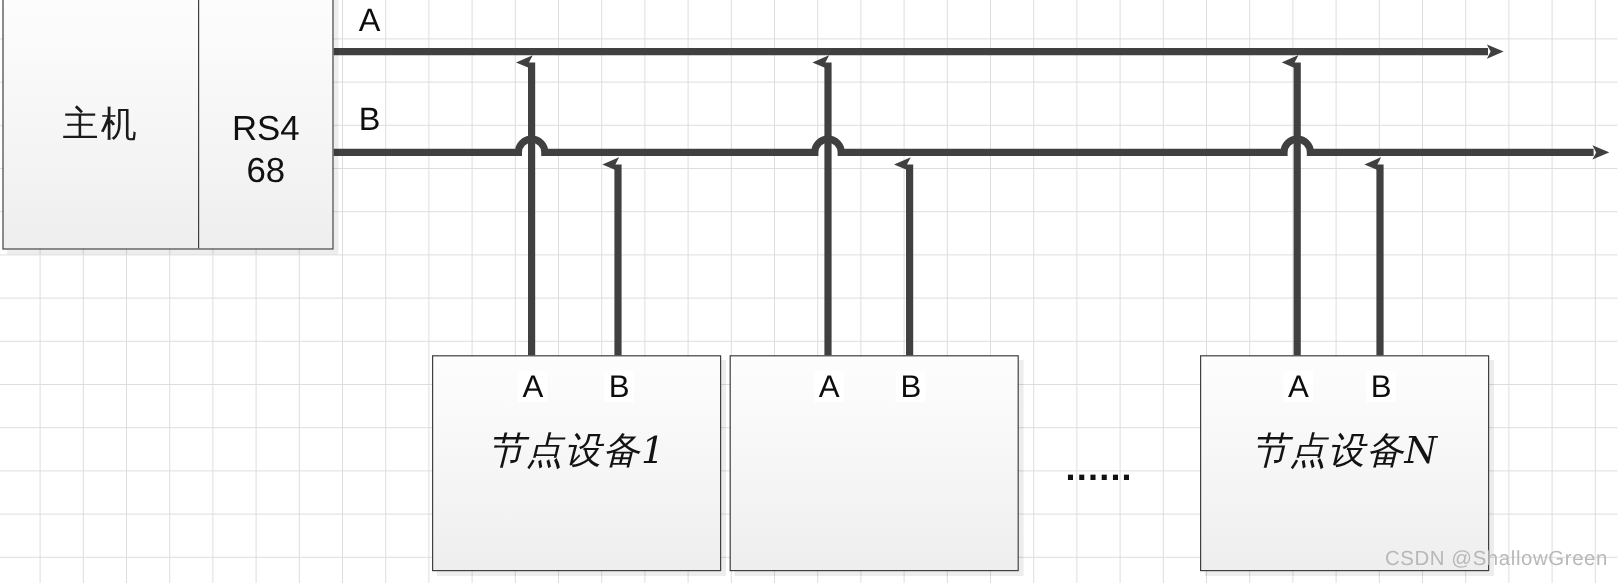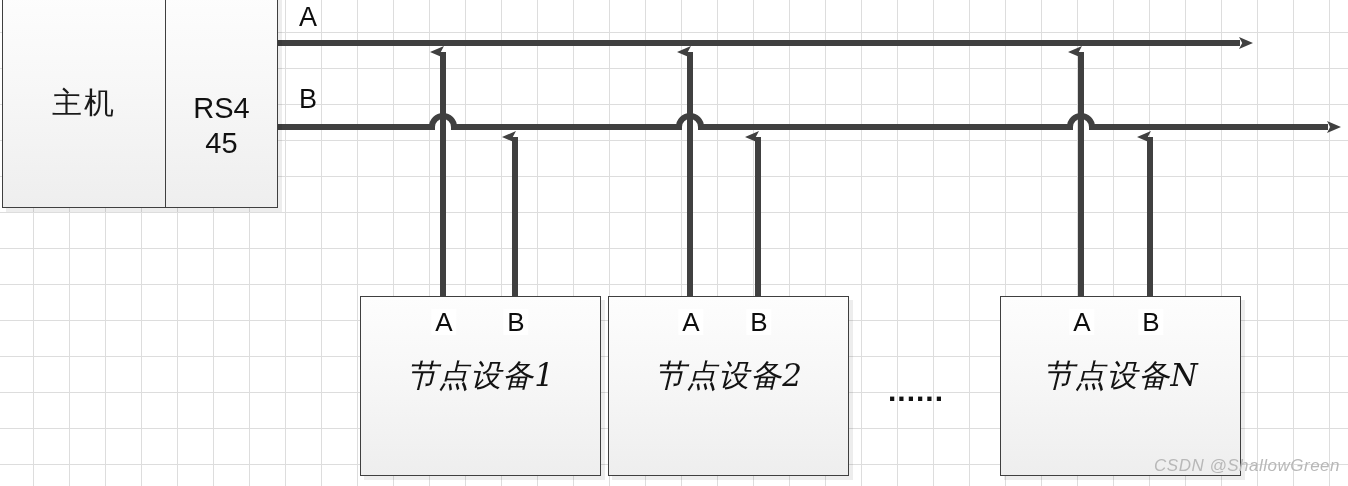--- a/index.html
+++ b/index.html
@@ -137,21 +137,20 @@
 
   .watermark {
     position: absolute;
     right: 8px;
     bottom: 10px;
     font-family: "Liberation Sans", "DejaVu Sans", sans-serif;
     font-size: 17px;
     color: #b8b8b8;
     letter-spacing: 0.5px;
     white-space: nowrap;
-    font-style: italic;
   }
 </style>
 </head>
 <body>
 
 <div id="canvas">
 
   <svg class="layer" viewBox="0 0 1348 486" xmlns="http://www.w3.org/2000/svg">
     <defs>
       <marker id="arrowRight" markerWidth="14" markerHeight="12" refX="1" refY="6" orient="auto" markerUnits="userSpaceOnUse">
@@ -187,42 +186,41 @@
     </g>
   </svg>
 
   <div class="box master-box">
     <div class="master-left">
       <span class="master-label">主机</span>
     </div>
     <div class="master-right">
       <span class="rs485-label">
         <span>RS4</span><br>
-        <span>45</span>
+        <span>68</span>
       </span>
     </div>
   </div>
 
   <div class="bus-label bus-label-a">A</div>
   <div class="bus-label bus-label-b">B</div>
 
   <div class="box node-box node-1">
     <div class="node-pins">
       <span class="pin-label" style="left:83px;">A</span>
       <span class="pin-label" style="left:155px;">B</span>
     </div>
     <div class="node-title">节点设备1</div>
   </div>
 
   <div class="box node-box node-2">
     <div class="node-pins">
       <span class="pin-label" style="left:82px;">A</span>
       <span class="pin-label" style="left:150px;">B</span>
     </div>
-    <div class="node-title">节点设备2</div>
   </div>
 
   <div class="ellipsis">......</div>
 
   <div class="box node-box node-n">
     <div class="node-pins">
       <span class="pin-label" style="left:81px;">A</span>
       <span class="pin-label" style="left:150px;">B</span>
     </div>
     <div class="node-title">节点设备N</div>

